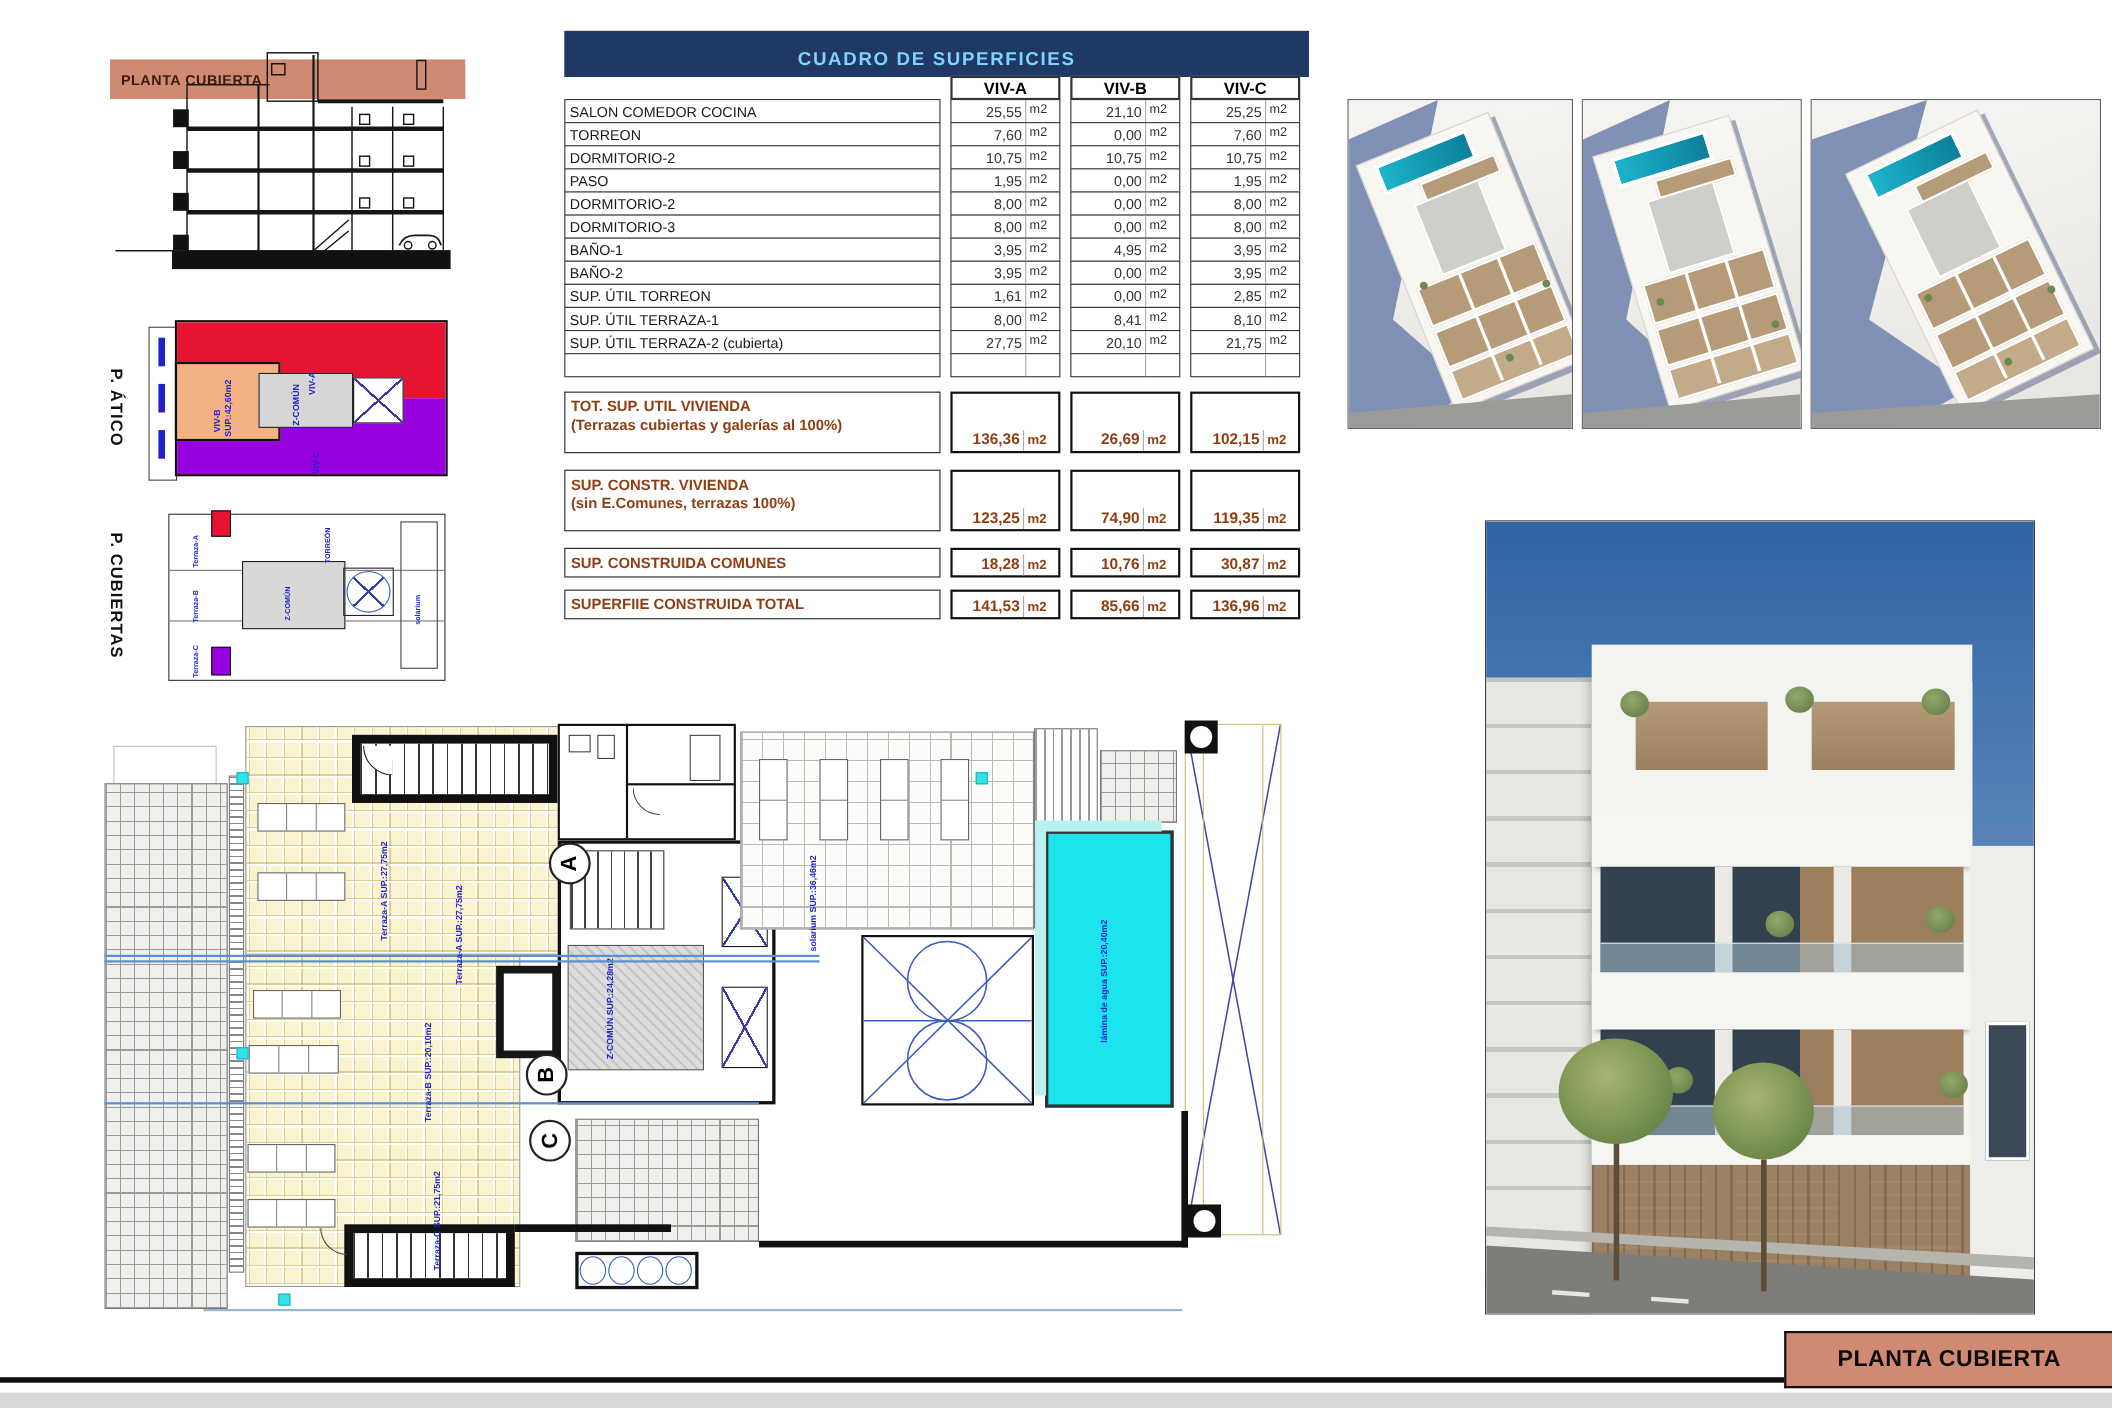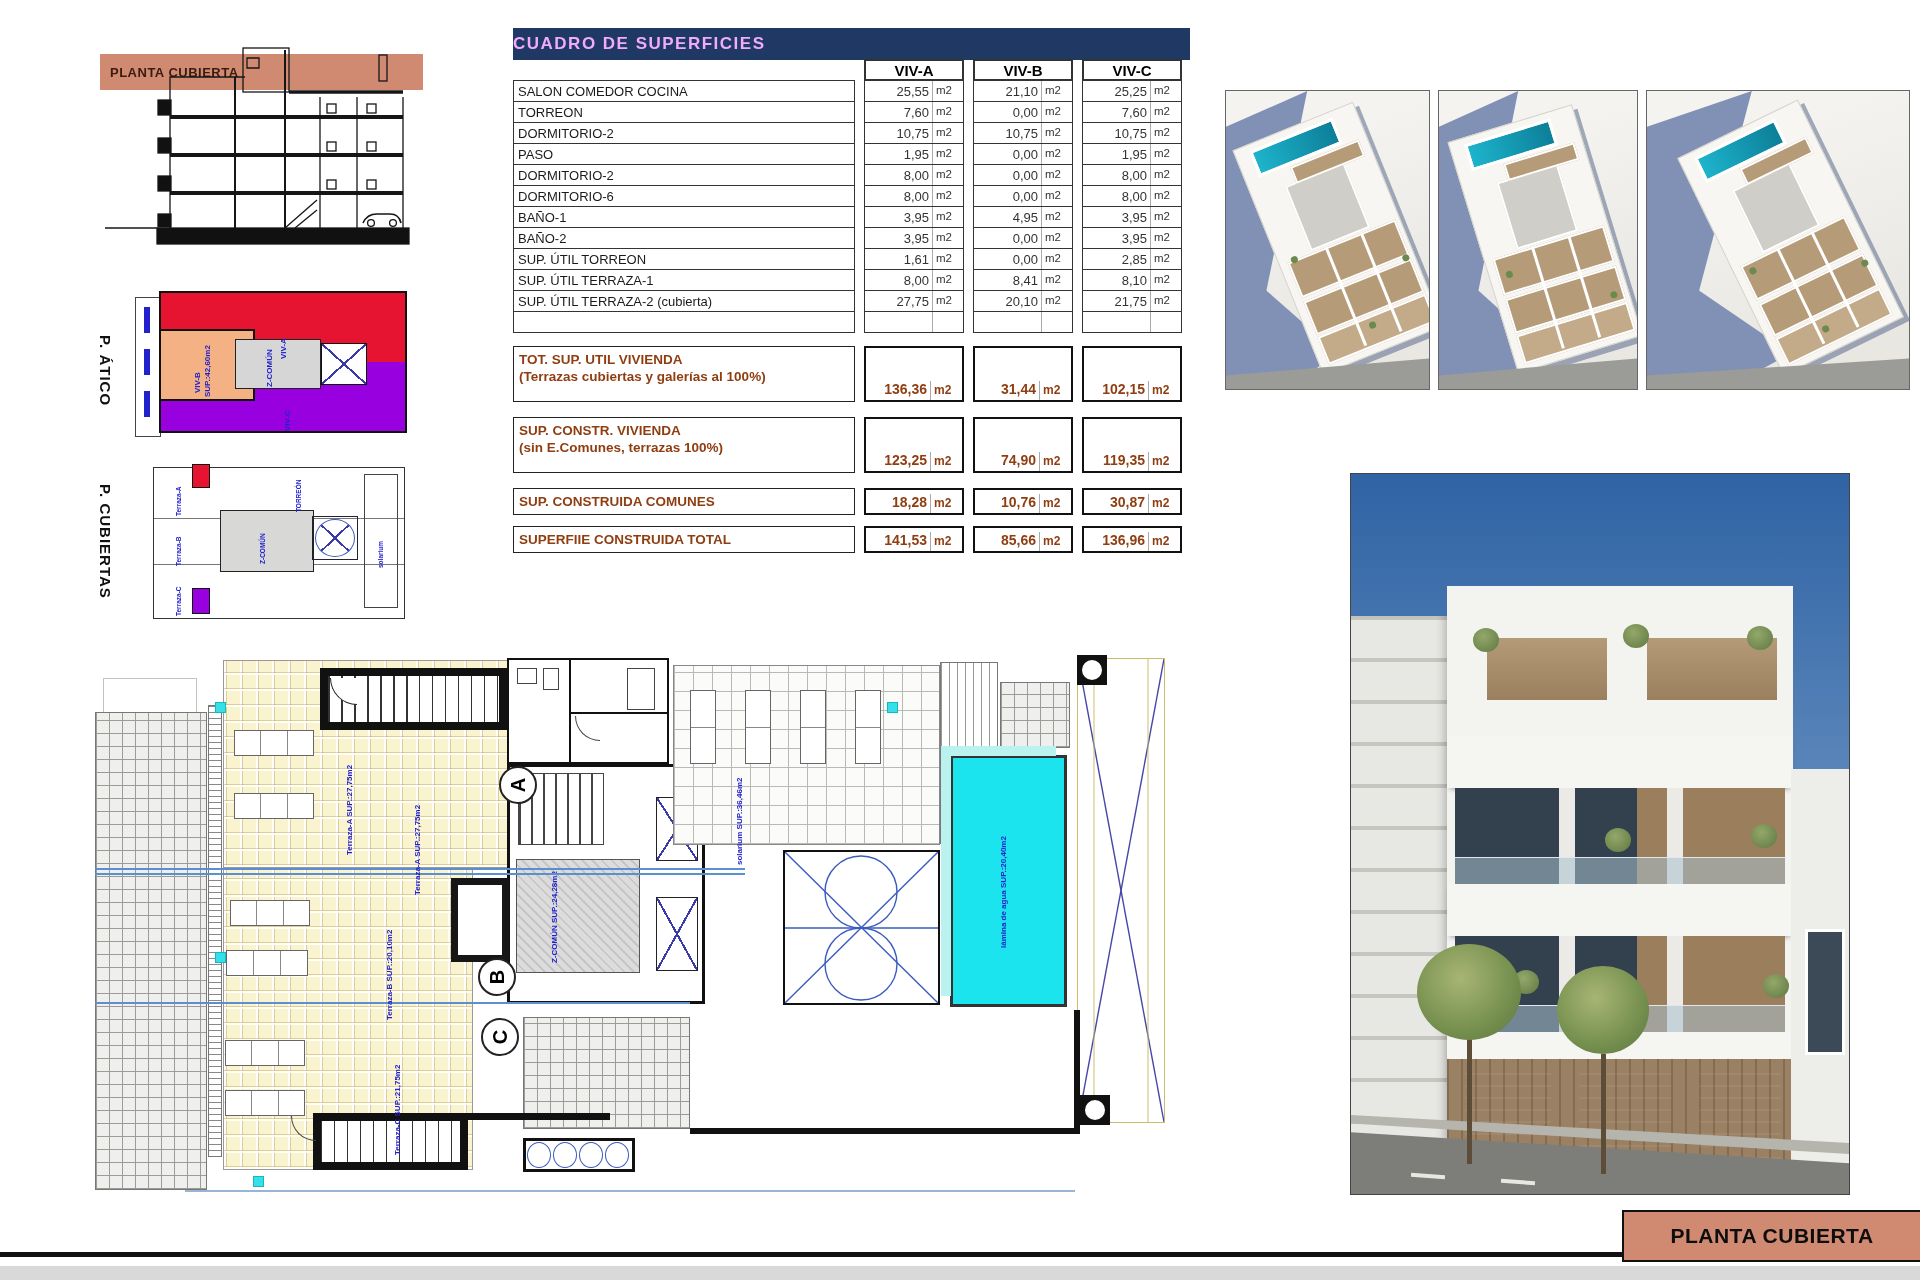--- a/index.html
+++ b/index.html
@@ -35,21 +35,21 @@
   .cu-h1,.cu-h2{position:absolute;left:0;width:100%;height:0;border-top:1px solid #777;}
   .cu-gray{position:absolute;left:66px;top:42px;width:92px;height:60px;background:#d8d8d6;border:1.5px solid #222;}
   .cu-circ{position:absolute;left:158px;top:48px;width:46px;height:44px;border:1.5px solid #223;box-sizing:border-box;}
   .cu-circ i{position:absolute;inset:2px;border:1.5px solid #3a5bbf;border-radius:50%;}
   .cu-rect{position:absolute;left:210px;top:6px;width:34px;height:134px;border:1.5px solid #444;box-sizing:border-box;}
   .cu-red{position:absolute;left:38px;top:-4px;width:16px;height:22px;background:var(--red,#e61430);border:1px solid #111;}
   .cu-purple{position:absolute;left:38px;top:120px;width:16px;height:24px;background:var(--purple,#9900e0);border:1px solid #111;}
   .cu-lab{font-size:6.5px;}
   
   .areas{position:absolute;left:513px;top:28px;width:677px;}
-  .thead{background:var(--navy,#1f3864);color:#f0abfc;text-align:left;padding:6px 0 6px;}
+  .thead{background:var(--navy,#1f3864);color:#7dd3fc;text-align:center;padding:16px 0 6px;}
   .ttitle{font-size:17px;font-weight:bold;letter-spacing:1.5px;}
   .tsub{font-size:13px;font-weight:bold;margin-top:5px;letter-spacing:.3px;}
   .trow,.srow{display:flex;margin-top:-1px;}
   .tlabel{width:342px;border:1px solid #333;font-size:13px;padding:3px 0 0 4px;color:#1a1a1a;background:#fff;box-sizing:border-box;height:22px;}
   .tgap{width:9px;}
   .tcell{width:100px;border:1px solid #333;display:flex;box-sizing:border-box;background:#fff;height:22px;}
   .tval{width:64px;text-align:right;font-size:13px;padding:3px 3px 0 0;color:#333;border-right:1px solid #aaa;}
   .tunit{flex:1;font-size:11.5px;padding:3px 0 0 3px;color:#333;}
   .tcolhead .tlabel{border:none;background:transparent;}
   .tcolhead .tcell{border-width:2px;justify-content:center;align-items:center;}
@@ -350,21 +350,21 @@
             <span class="tval">0,00</span>
             <span class="tunit">m2</span>
           </div>
           <div class="tgap"></div>
           <div class="tcell">
             <span class="tval">8,00</span>
             <span class="tunit">m2</span>
           </div>
         </div>
         <div class="trow">
-          <div class="tlabel">DORMITORIO-6</div>
+          <div class="tlabel">DORMITORIO-3</div>
           <div class="tgap"></div>
           <div class="tcell">
             <span class="tval">8,00</span>
             <span class="tunit">m2</span>
           </div>
           <div class="tgap"></div>
           <div class="tcell">
             <span class="tval">0,00</span>
             <span class="tunit">m2</span>
           </div>
@@ -488,21 +488,21 @@
             <div>TOT. SUP. UTIL VIVIENDA</div>
             <div>(Terrazas cubiertas y galerías al 100%)</div>
           </div>
           <div class="tgap"></div>
           <div class="scell">
             <span class="sval">136,36</span>
             <span class="sunit">m2</span>
           </div>
           <div class="tgap"></div>
           <div class="scell">
-            <span class="sval">31,44</span>
+            <span class="sval">26,69</span>
             <span class="sunit">m2</span>
           </div>
           <div class="tgap"></div>
           <div class="scell">
             <span class="sval">102,15</span>
             <span class="sunit">m2</span>
           </div>
         </div>
         <div class="spacer" style="height: 16px;"></div>
         <div class="srow tall">

